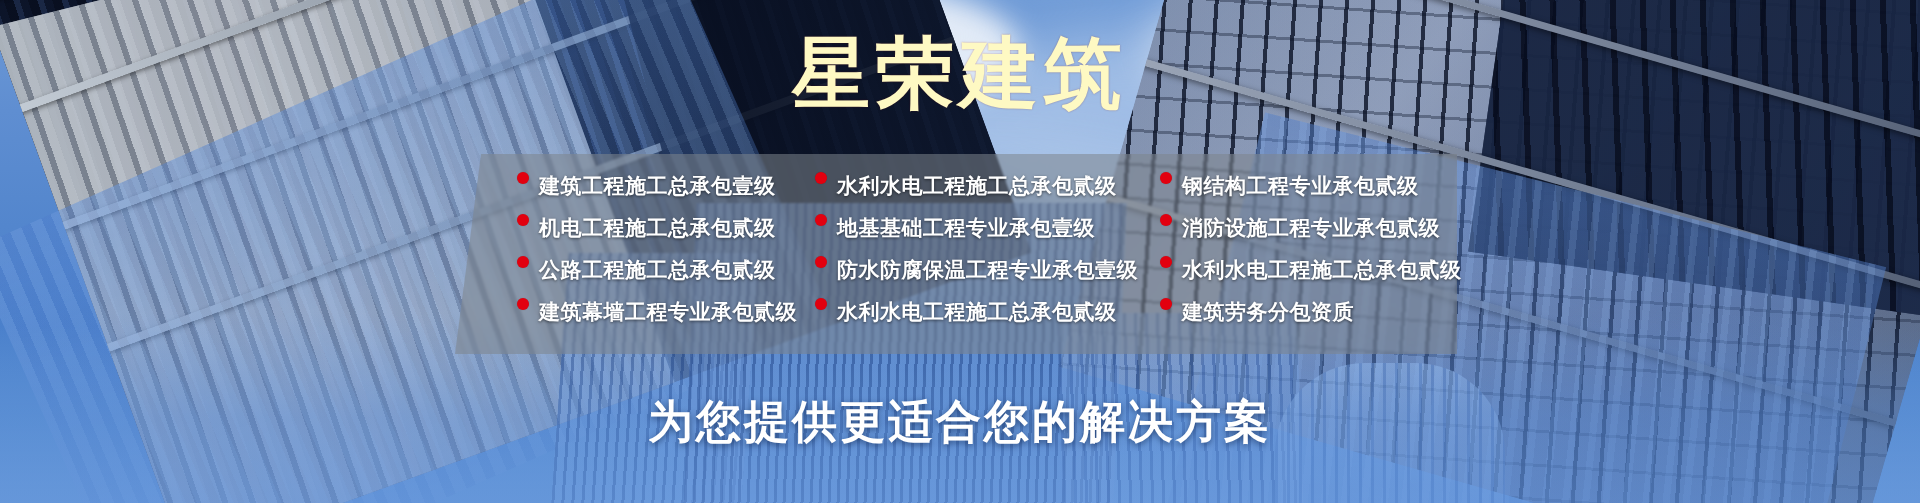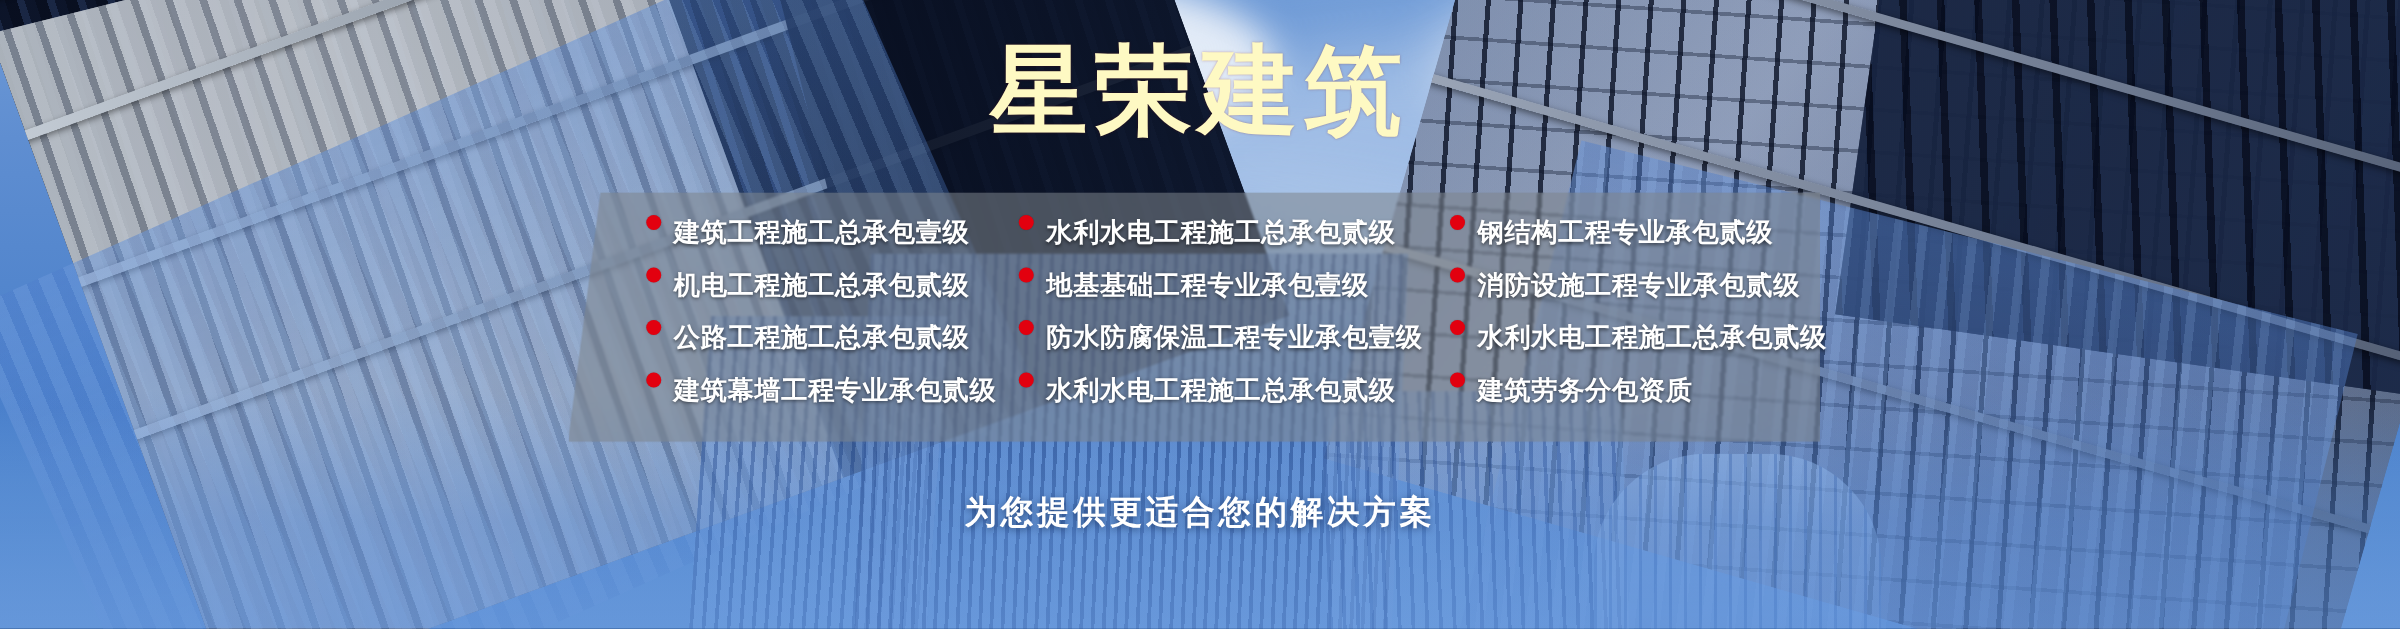--- a/index.html
+++ b/index.html
@@ -201,21 +201,21 @@
     text-shadow:0 1px 3px rgba(0,0,0,.55);
     font-family:"DejaVu Sans","Liberation Sans",sans-serif;
   }
 
   
   .tagline{
     position:absolute;left:0;right:0;top:392px;
     text-align:center;z-index:6;
   }
   .tagline span{
-    font-size:26px;font-weight:bold;color:#ffffff;
+    font-size:45px;font-weight:bold;color:#ffffff;
     letter-spacing:3px;
     text-shadow:0 2px 6px rgba(10,30,70,.6);
     font-family:"DejaVu Sans","Liberation Sans",sans-serif;
   }
 </style>
 </head>
 <body>
 
 <div class="banner">
 

